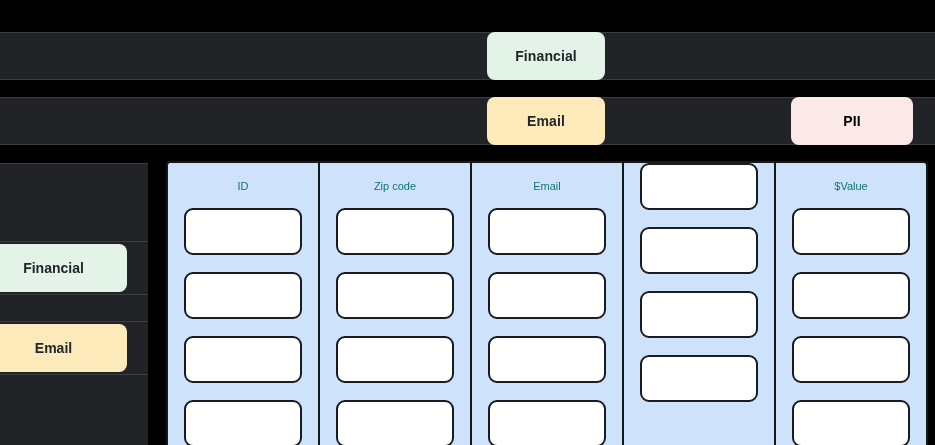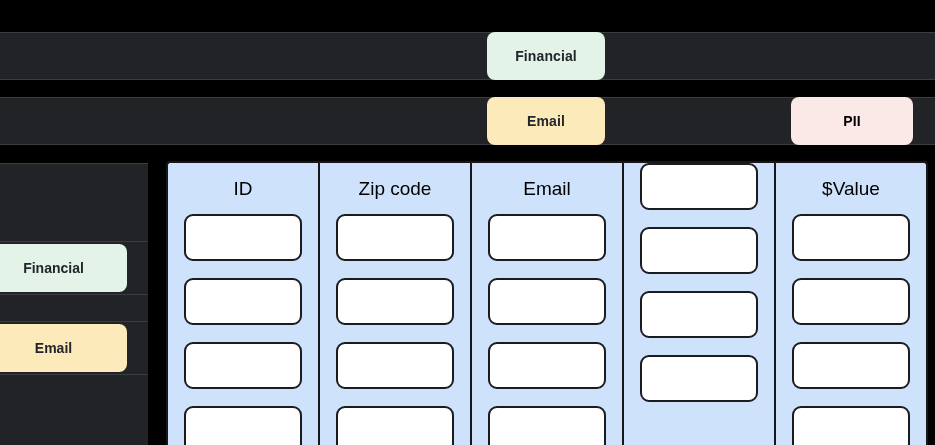--- a/index.html
+++ b/index.html
@@ -100,26 +100,26 @@
     box-sizing: border-box;
   }
   .col:first-child {
     border-top-left-radius: 4px;
   }
   .col:last-child {
     border-right: 2px solid #17181a;
     border-top-right-radius: 4px;
   }
   .col-header {
-    height: 51px;
+    height: 45px;
     display: flex;
     align-items: center;
     justify-content: center;
-    font-size: 19px;
-    color: #000000;
+    font-size: 11px;
+    color: #0f766e;
     font-family: "Liberation Sans", sans-serif;
   }
   .cells {
     padding: 0 16px;
   }
   .cell {
     height: 47px;
     margin-bottom: 17px;
     background: #ffffff;
     border: 2px solid #1a1c1f;

